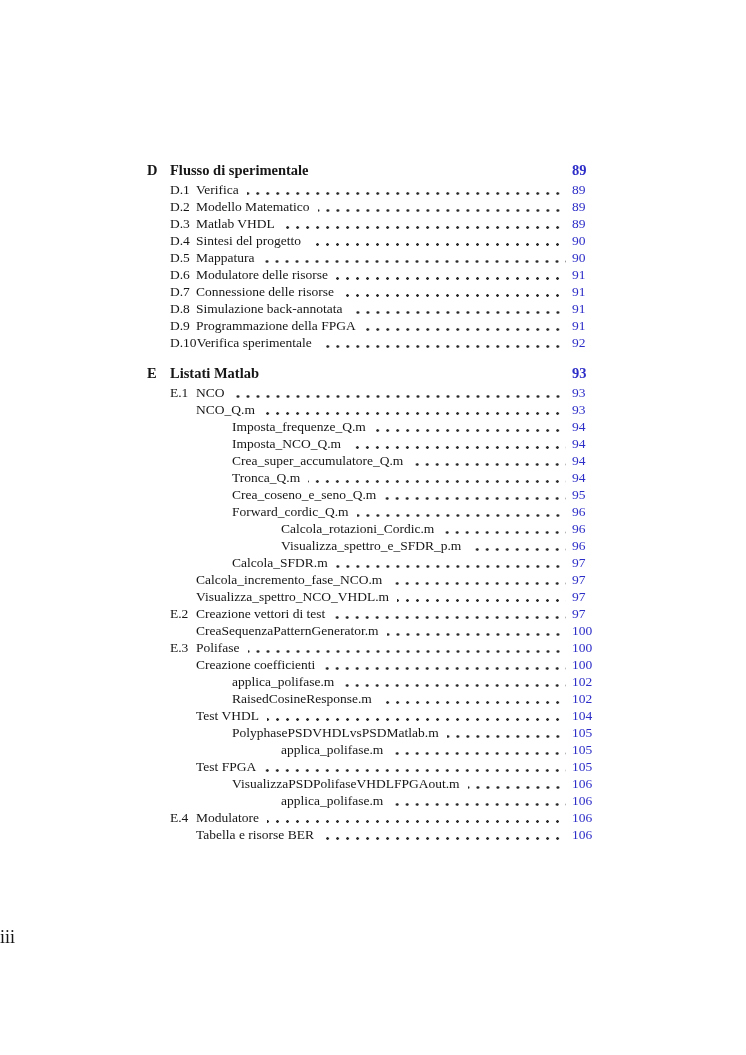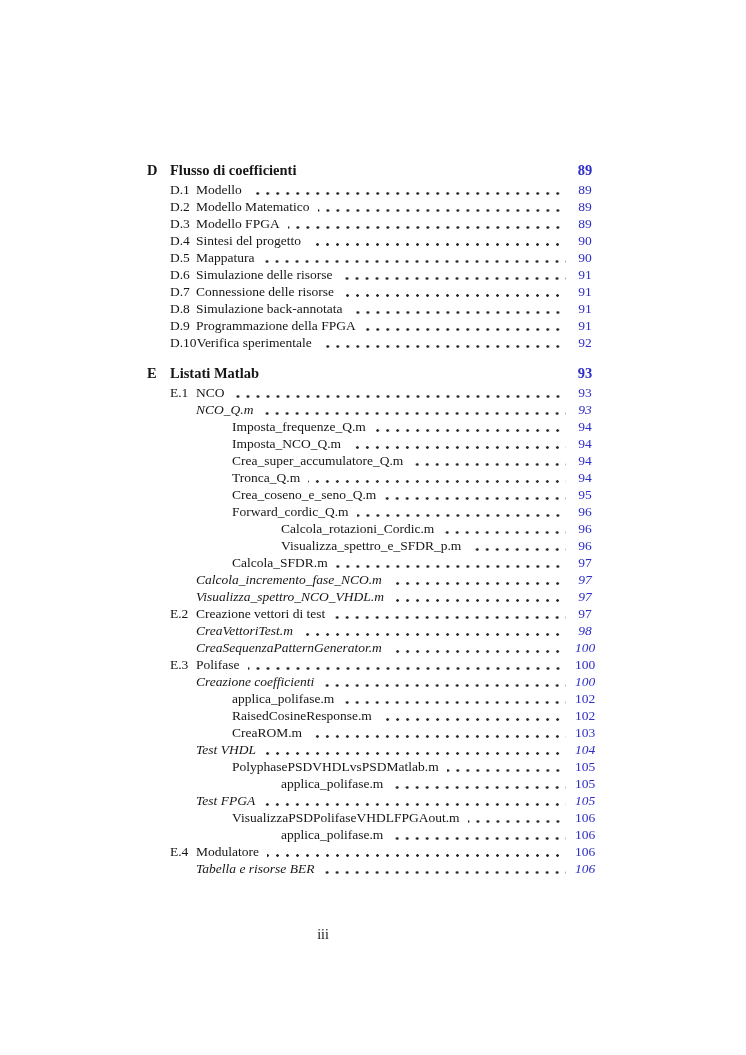--- a/index.html
+++ b/index.html
@@ -29,98 +29,97 @@
   .chapter-row {
     height: 21px;
     line-height: 21px;
     font-weight: bold;
     font-size: 14.5px;
   }
   .chapter-block-gap { margin-top: 12px; }
   .chapnum { flex: 0 0 auto; min-width: 23px; }
   .secnum  { flex: 0 0 auto; min-width: 26px; }
   .level-1 { padding-left: 23px; }
-  .level-2 { padding-left: 49px; font-style: italic; }
+  .level-2 { padding-left: 49px; }
   .level-3 { padding-left: 85px; }
   .level-4 { padding-left: 134px; }
   .lbl { flex: 0 0 auto; }
   .leader {
     flex: 1 1 auto;
     align-self: flex-end;
     height: 3px;
     min-width: 10px;
     margin: 0 6px 3px 8px;
     background-image: radial-gradient(circle at 1.5px 1.5px, #2a2a2a 1.05px, rgba(0,0,0,0) 1.6px);
     background-size: 10px 3px;
     background-repeat: repeat-x;
     background-position: right bottom;
   }
   .chapter-row .leader { background: none; }
   .pagenum {
     flex: 0 0 auto;
     min-width: 26px;
-    text-align: center;
+    text-align: left;
     color: #2d2dc8;
   }
   .chapter-row .pagenum { font-weight: bold; }
   .footer {
     position: absolute;
     top: 927px;
     left: 0;
     width: 646px;
-    text-align: center;
-    font-size: 14px;
+    font-size: 18px;
     color: #161616;
   }
 </style>
 </head>
 <body>
 
 <div class="page">
   <div class="toc" id="toc">
       <div class="chapter-block">
         <div class="row chapter-row">
           <span class="chapnum">D</span>
-          <span class="lbl">Flusso di coefficienti</span>
+          <span class="lbl">Flusso di sperimentale</span>
           <span class="leader"></span>
           <span class="pagenum">89</span>
         </div>
         <div class="row level-1">
           <span class="secnum">D.1</span>
-          <span class="lbl">Modello</span>
+          <span class="lbl">Verifica</span>
           <span class="leader"></span>
           <span class="pagenum">89</span>
         </div>
         <div class="row level-1">
           <span class="secnum">D.2</span>
           <span class="lbl">Modello Matematico</span>
           <span class="leader"></span>
           <span class="pagenum">89</span>
         </div>
         <div class="row level-1">
           <span class="secnum">D.3</span>
-          <span class="lbl">Modello FPGA</span>
+          <span class="lbl">Matlab VHDL</span>
           <span class="leader"></span>
           <span class="pagenum">89</span>
         </div>
         <div class="row level-1">
           <span class="secnum">D.4</span>
           <span class="lbl">Sintesi del progetto</span>
           <span class="leader"></span>
           <span class="pagenum">90</span>
         </div>
         <div class="row level-1">
           <span class="secnum">D.5</span>
           <span class="lbl">Mappatura</span>
           <span class="leader"></span>
           <span class="pagenum">90</span>
         </div>
         <div class="row level-1">
           <span class="secnum">D.6</span>
-          <span class="lbl">Simulazione delle risorse</span>
+          <span class="lbl">Modulatore delle risorse</span>
           <span class="leader"></span>
           <span class="pagenum">91</span>
         </div>
         <div class="row level-1">
           <span class="secnum">D.7</span>
           <span class="lbl">Connessione delle risorse</span>
           <span class="leader"></span>
           <span class="pagenum">91</span>
         </div>
         <div class="row level-1">
@@ -215,25 +214,20 @@
           <span class="leader"></span>
           <span class="pagenum">97</span>
         </div>
         <div class="row level-1">
           <span class="secnum">E.2</span>
           <span class="lbl">Creazione vettori di test</span>
           <span class="leader"></span>
           <span class="pagenum">97</span>
         </div>
         <div class="row level-2">
-          <span class="lbl">CreaVettoriTest.m</span>
-          <span class="leader"></span>
-          <span class="pagenum">98</span>
-        </div>
-        <div class="row level-2">
           <span class="lbl">CreaSequenzaPatternGenerator.m</span>
           <span class="leader"></span>
           <span class="pagenum">100</span>
         </div>
         <div class="row level-1">
           <span class="secnum">E.3</span>
           <span class="lbl">Polifase</span>
           <span class="leader"></span>
           <span class="pagenum">100</span>
         </div>
@@ -244,25 +238,20 @@
         </div>
         <div class="row level-3">
           <span class="lbl">applica_polifase.m</span>
           <span class="leader"></span>
           <span class="pagenum">102</span>
         </div>
         <div class="row level-3">
           <span class="lbl">RaisedCosineResponse.m</span>
           <span class="leader"></span>
           <span class="pagenum">102</span>
-        </div>
-        <div class="row level-3">
-          <span class="lbl">CreaROM.m</span>
-          <span class="leader"></span>
-          <span class="pagenum">103</span>
         </div>
         <div class="row level-2">
           <span class="lbl">Test VHDL</span>
           <span class="leader"></span>
           <span class="pagenum">104</span>
         </div>
         <div class="row level-3">
           <span class="lbl">PolyphasePSDVHDLvsPSDMatlab.m</span>
           <span class="leader"></span>
           <span class="pagenum">105</span>

